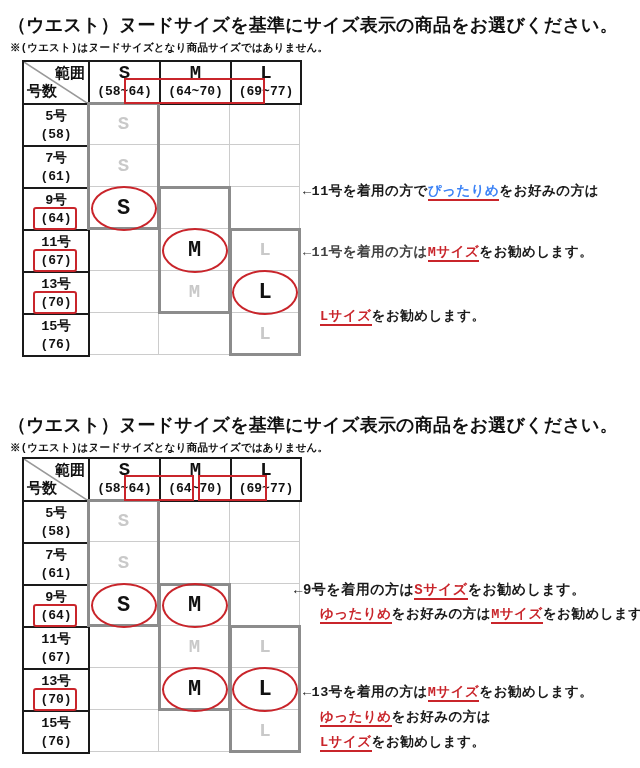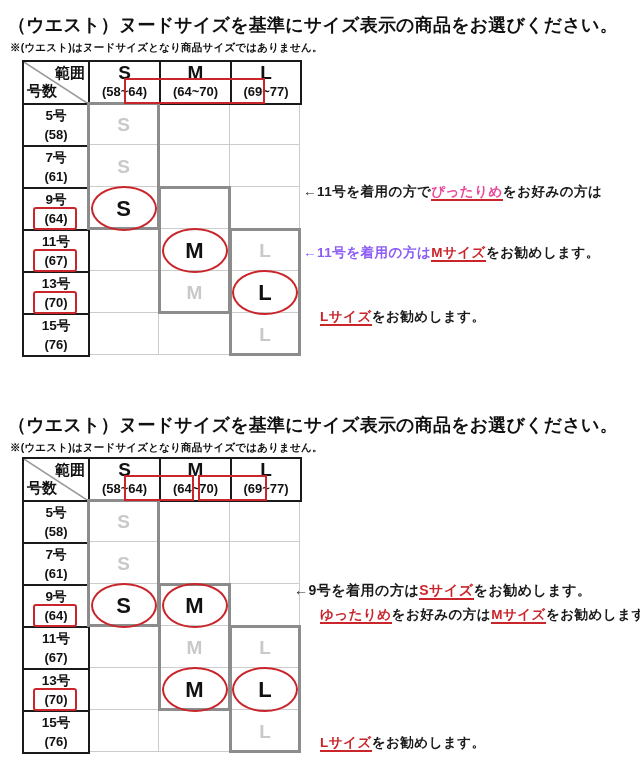--- a/index.html
+++ b/index.html
@@ -1,17 +1,17 @@
 <!DOCTYPE html>
 <html><head>
 <meta charset="utf-8">
 <style>
   html,body{margin:0;padding:0;background:#fff;}
   .canvas{position:relative;width:640px;height:768px;background:#fff;overflow:hidden;
-          font-family:Liberation Sans, sans-serif;}
+          font-family:Liberation Mono, monospace;}
   .block-title{position:absolute;left:8px;font-size:18px;font-weight:bold;color:#111;
                letter-spacing:0.2px;white-space:nowrap;}
   .block-note{position:absolute;left:10px;font-size:10.5px;font-weight:bold;color:#111;
               letter-spacing:0.2px;white-space:nowrap;}
   .t1{top:13px}.t2{top:413px}.n1{top:41px}.n2{top:441px}
 </style>
 </head>
 <body>
 
 <div class="canvas">
@@ -83,22 +83,22 @@
       <div style="position: absolute; left: 164.5px; top: 237px; width: 60px; height: 27px; line-height: 27px; text-align: center; font-weight: bold; font-size: 22px; color: rgb(17, 17, 17);">M</div>
       <div style="position: absolute; left: 161.5px; top: 228px; width: 66px; height: 45px; border: 2.5px solid rgb(201, 37, 43); border-radius: 50%; box-sizing: border-box;"></div>
       <div style="position: absolute; left: 235px; top: 237px; width: 60px; height: 27px; line-height: 27px; text-align: center; font-weight: bold; font-size: 19px; color: rgb(201, 201, 201);">L</div>
       <div style="position: absolute; left: 33px; top: 249px; width: 44px; height: 23px; border: 2px solid rgb(201, 37, 43); border-radius: 3px; box-sizing: border-box;"></div>
       <div style="position: absolute; left: 164.5px; top: 279px; width: 60px; height: 27px; line-height: 27px; text-align: center; font-weight: bold; font-size: 19px; color: rgb(201, 201, 201);">M</div>
       <div style="position: absolute; left: 235px; top: 279px; width: 60px; height: 27px; line-height: 27px; text-align: center; font-weight: bold; font-size: 22px; color: rgb(17, 17, 17);">L</div>
       <div style="position: absolute; left: 232px; top: 270px; width: 66px; height: 45px; border: 2.5px solid rgb(201, 37, 43); border-radius: 50%; box-sizing: border-box;"></div>
       <div style="position: absolute; left: 33px; top: 291px; width: 44px; height: 23px; border: 2px solid rgb(201, 37, 43); border-radius: 3px; box-sizing: border-box;"></div>
       <div style="position: absolute; left: 235px; top: 321px; width: 60px; height: 27px; line-height: 27px; text-align: center; font-weight: bold; font-size: 19px; color: rgb(201, 201, 201);">L</div>
       <div style="position: absolute; left: 123.5px; top: 78px; width: 141.5px; height: 26px; border: 2.5px solid rgb(201, 37, 43); box-sizing: border-box;"></div>
-      <div style="position: absolute; left: 303px; top: 182px; height: 20px; line-height: 20px; font-size: 13.5px; font-weight: bold; letter-spacing: 0.5px; white-space: nowrap;"><span style="color: rgb(26, 26, 26);">←11号を着用の方で</span><span style="color: #ec4899; border-bottom: 2px solid rgb(201, 37, 43);">ぴったりめ</span><span style="color: rgb(26, 26, 26);">をお好みの方は</span></div>
-      <div style="position: absolute; left: 303px; top: 243px; height: 20px; line-height: 20px; font-size: 13.5px; font-weight: bold; letter-spacing: 0.5px; white-space: nowrap;"><span style="color: #8b5cf6;">←11号を着用の方は</span><span style="color: rgb(201, 37, 43); border-bottom: 2px solid rgb(201, 37, 43);">Mサイズ</span><span style="color: rgb(26, 26, 26);">をお勧めします。</span></div>
+      <div style="position: absolute; left: 303px; top: 182px; height: 20px; line-height: 20px; font-size: 13.5px; font-weight: bold; letter-spacing: 0.5px; white-space: nowrap;"><span style="color: rgb(26, 26, 26);">←11号を着用の方で</span><span style="color: #3b82f6; border-bottom: 2px solid rgb(201, 37, 43);">ぴったりめ</span><span style="color: rgb(26, 26, 26);">をお好みの方は</span></div>
+      <div style="position: absolute; left: 303px; top: 243px; height: 20px; line-height: 20px; font-size: 13.5px; font-weight: bold; letter-spacing: 0.5px; white-space: nowrap;"><span style="color: #404040;">←11号を着用の方は</span><span style="color: rgb(201, 37, 43); border-bottom: 2px solid rgb(201, 37, 43);">Mサイズ</span><span style="color: rgb(26, 26, 26);">をお勧めします。</span></div>
       <div style="position: absolute; left: 320px; top: 307px; height: 20px; line-height: 20px; font-size: 13.5px; font-weight: bold; letter-spacing: 0.5px; white-space: nowrap;"><span style="color: rgb(201, 37, 43); border-bottom: 2px solid rgb(201, 37, 43);">Lサイズ</span><span style="color: rgb(26, 26, 26);">をお勧めします。</span></div>
       <div style="position: absolute; left: 158px; top: 500px; width: 1px; height: 252px; background: rgb(204, 204, 204);"></div>
       <div style="position: absolute; left: 229px; top: 500px; width: 1px; height: 252px; background: rgb(204, 204, 204);"></div>
       <div style="position: absolute; left: 299px; top: 500px; width: 1px; height: 252px; background: rgb(204, 204, 204);"></div>
       <div style="position: absolute; left: 88px; top: 541px; width: 212px; height: 1px; background: rgb(204, 204, 204);"></div>
       <div style="position: absolute; left: 88px; top: 583px; width: 212px; height: 1px; background: rgb(204, 204, 204);"></div>
       <div style="position: absolute; left: 88px; top: 625px; width: 212px; height: 1px; background: rgb(204, 204, 204);"></div>
       <div style="position: absolute; left: 88px; top: 667px; width: 212px; height: 1px; background: rgb(204, 204, 204);"></div>
       <div style="position: absolute; left: 88px; top: 709px; width: 212px; height: 1px; background: rgb(204, 204, 204);"></div>
       <div style="position: absolute; left: 88px; top: 751px; width: 212px; height: 1px; background: rgb(204, 204, 204);"></div>
@@ -160,15 +160,17 @@
       <div style="position: absolute; left: 164.5px; top: 676px; width: 60px; height: 27px; line-height: 27px; text-align: center; font-weight: bold; font-size: 22px; color: rgb(17, 17, 17);">M</div>
       <div style="position: absolute; left: 161.5px; top: 667px; width: 66px; height: 45px; border: 2.5px solid rgb(201, 37, 43); border-radius: 50%; box-sizing: border-box;"></div>
       <div style="position: absolute; left: 235px; top: 676px; width: 60px; height: 27px; line-height: 27px; text-align: center; font-weight: bold; font-size: 22px; color: rgb(17, 17, 17);">L</div>
       <div style="position: absolute; left: 232px; top: 667px; width: 66px; height: 45px; border: 2.5px solid rgb(201, 37, 43); border-radius: 50%; box-sizing: border-box;"></div>
       <div style="position: absolute; left: 33px; top: 688px; width: 44px; height: 23px; border: 2px solid rgb(201, 37, 43); border-radius: 3px; box-sizing: border-box;"></div>
       <div style="position: absolute; left: 235px; top: 718px; width: 60px; height: 27px; line-height: 27px; text-align: center; font-weight: bold; font-size: 19px; color: rgb(201, 201, 201);">L</div>
       <div style="position: absolute; left: 123.5px; top: 475px; width: 70.29px; height: 26px; border: 2.5px solid rgb(201, 37, 43); box-sizing: border-box;"></div>
       <div style="position: absolute; left: 198.05px; top: 475px; width: 69.05px; height: 26px; border: 2.5px solid rgb(201, 37, 43); box-sizing: border-box;"></div>
       <div style="position: absolute; left: 294px; top: 580px; height: 20px; line-height: 20px; font-size: 14px; font-weight: bold; letter-spacing: 0.5px; white-space: nowrap;"><span style="color: rgb(26, 26, 26);">←9号を着用の方は</span><span style="color: rgb(201, 37, 43); border-bottom: 2px solid rgb(201, 37, 43);">Sサイズ</span><span style="color: rgb(26, 26, 26);">をお勧めします。</span></div>
       <div style="position: absolute; left: 320px; top: 605px; height: 20px; line-height: 20px; font-size: 13.5px; font-weight: bold; letter-spacing: 0.5px; white-space: nowrap;"><span style="color: rgb(201, 37, 43); border-bottom: 2px solid rgb(201, 37, 43);">ゆったりめ</span><span style="color: rgb(26, 26, 26);">をお好みの方は</span><span style="color: rgb(201, 37, 43); border-bottom: 2px solid rgb(201, 37, 43);">Mサイズ</span><span style="color: rgb(26, 26, 26);">をお勧めします。</span></div>
+      <div style="position: absolute; left: 303px; top: 683px; height: 20px; line-height: 20px; font-size: 13.5px; font-weight: bold; letter-spacing: 0.5px; white-space: nowrap;"><span style="color: rgb(26, 26, 26);">←13号を着用の方は</span><span style="color: rgb(201, 37, 43); border-bottom: 2px solid rgb(201, 37, 43);">Mサイズ</span><span style="color: rgb(26, 26, 26);">をお勧めします。</span></div>
+      <div style="position: absolute; left: 320px; top: 708px; height: 20px; line-height: 20px; font-size: 13.5px; font-weight: bold; letter-spacing: 0.5px; white-space: nowrap;"><span style="color: rgb(201, 37, 43); border-bottom: 2px solid rgb(201, 37, 43);">ゆったりめ</span><span style="color: rgb(26, 26, 26);">をお好みの方は</span></div>
       <div style="position: absolute; left: 320px; top: 733px; height: 20px; line-height: 20px; font-size: 13.5px; font-weight: bold; letter-spacing: 0.5px; white-space: nowrap;"><span style="color: rgb(201, 37, 43); border-bottom: 2px solid rgb(201, 37, 43);">Lサイズ</span><span style="color: rgb(26, 26, 26);">をお勧めします。</span></div>
     </div>
 </div>
 
 </body></html>

